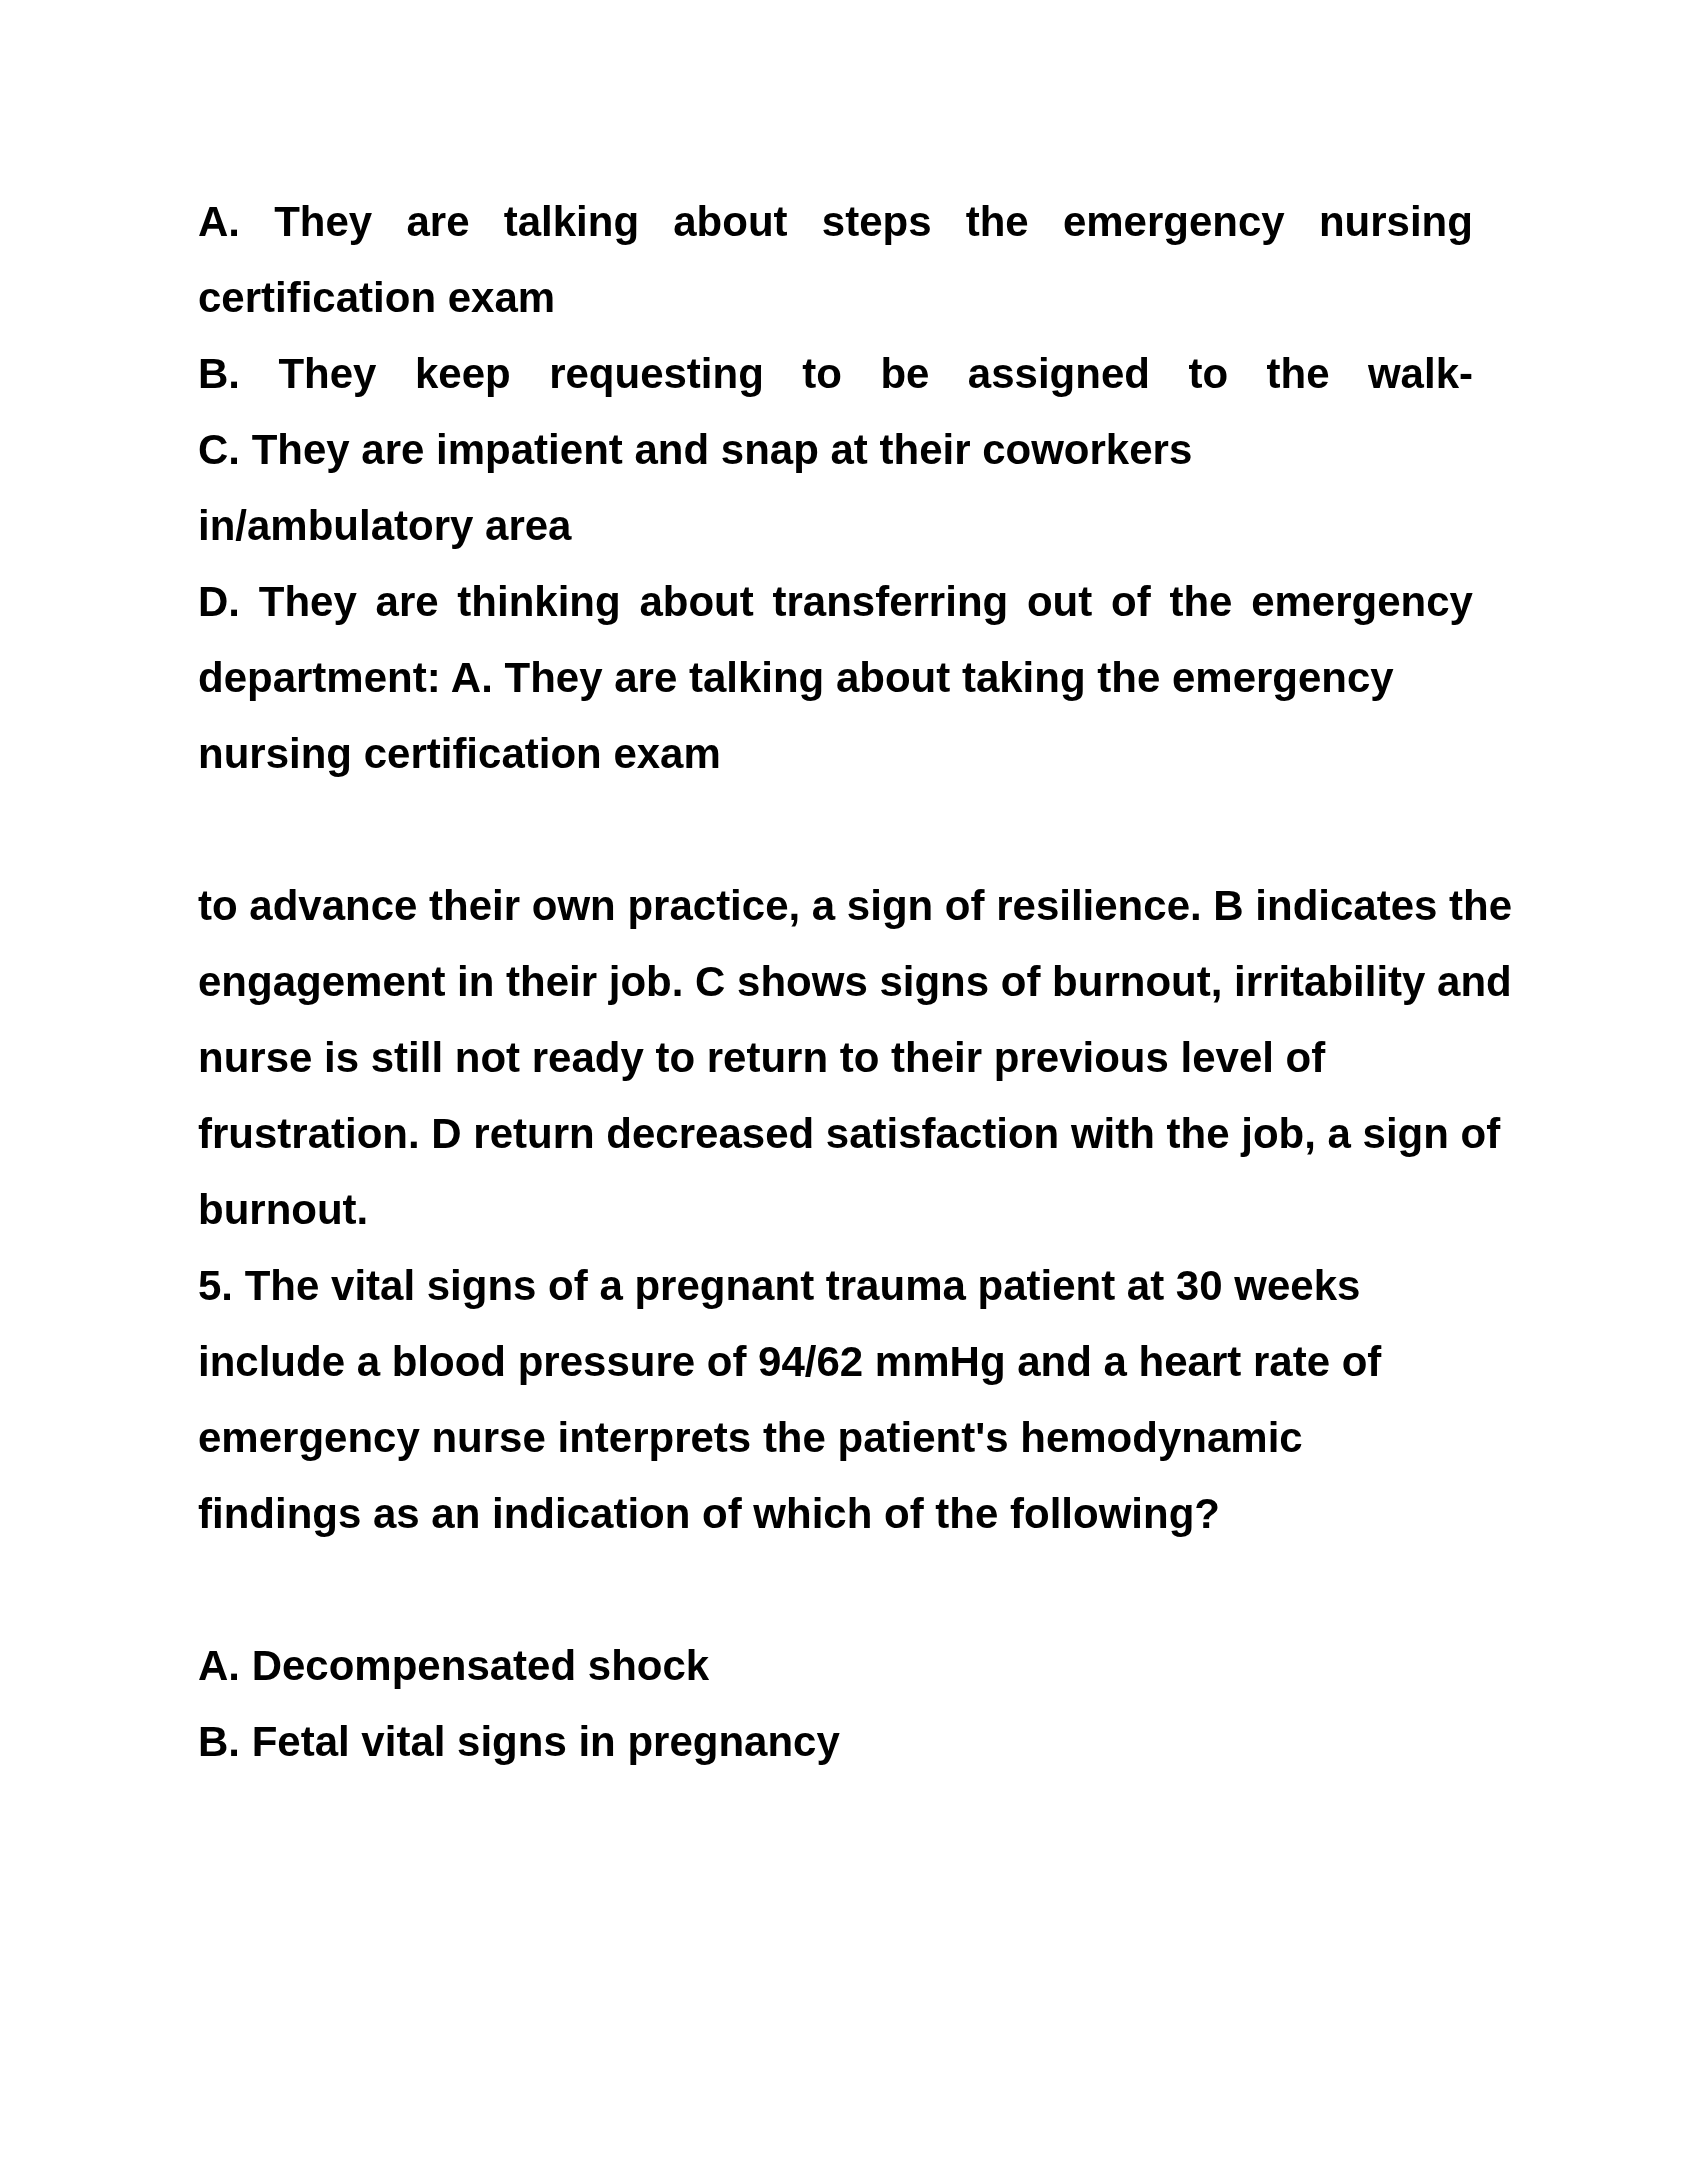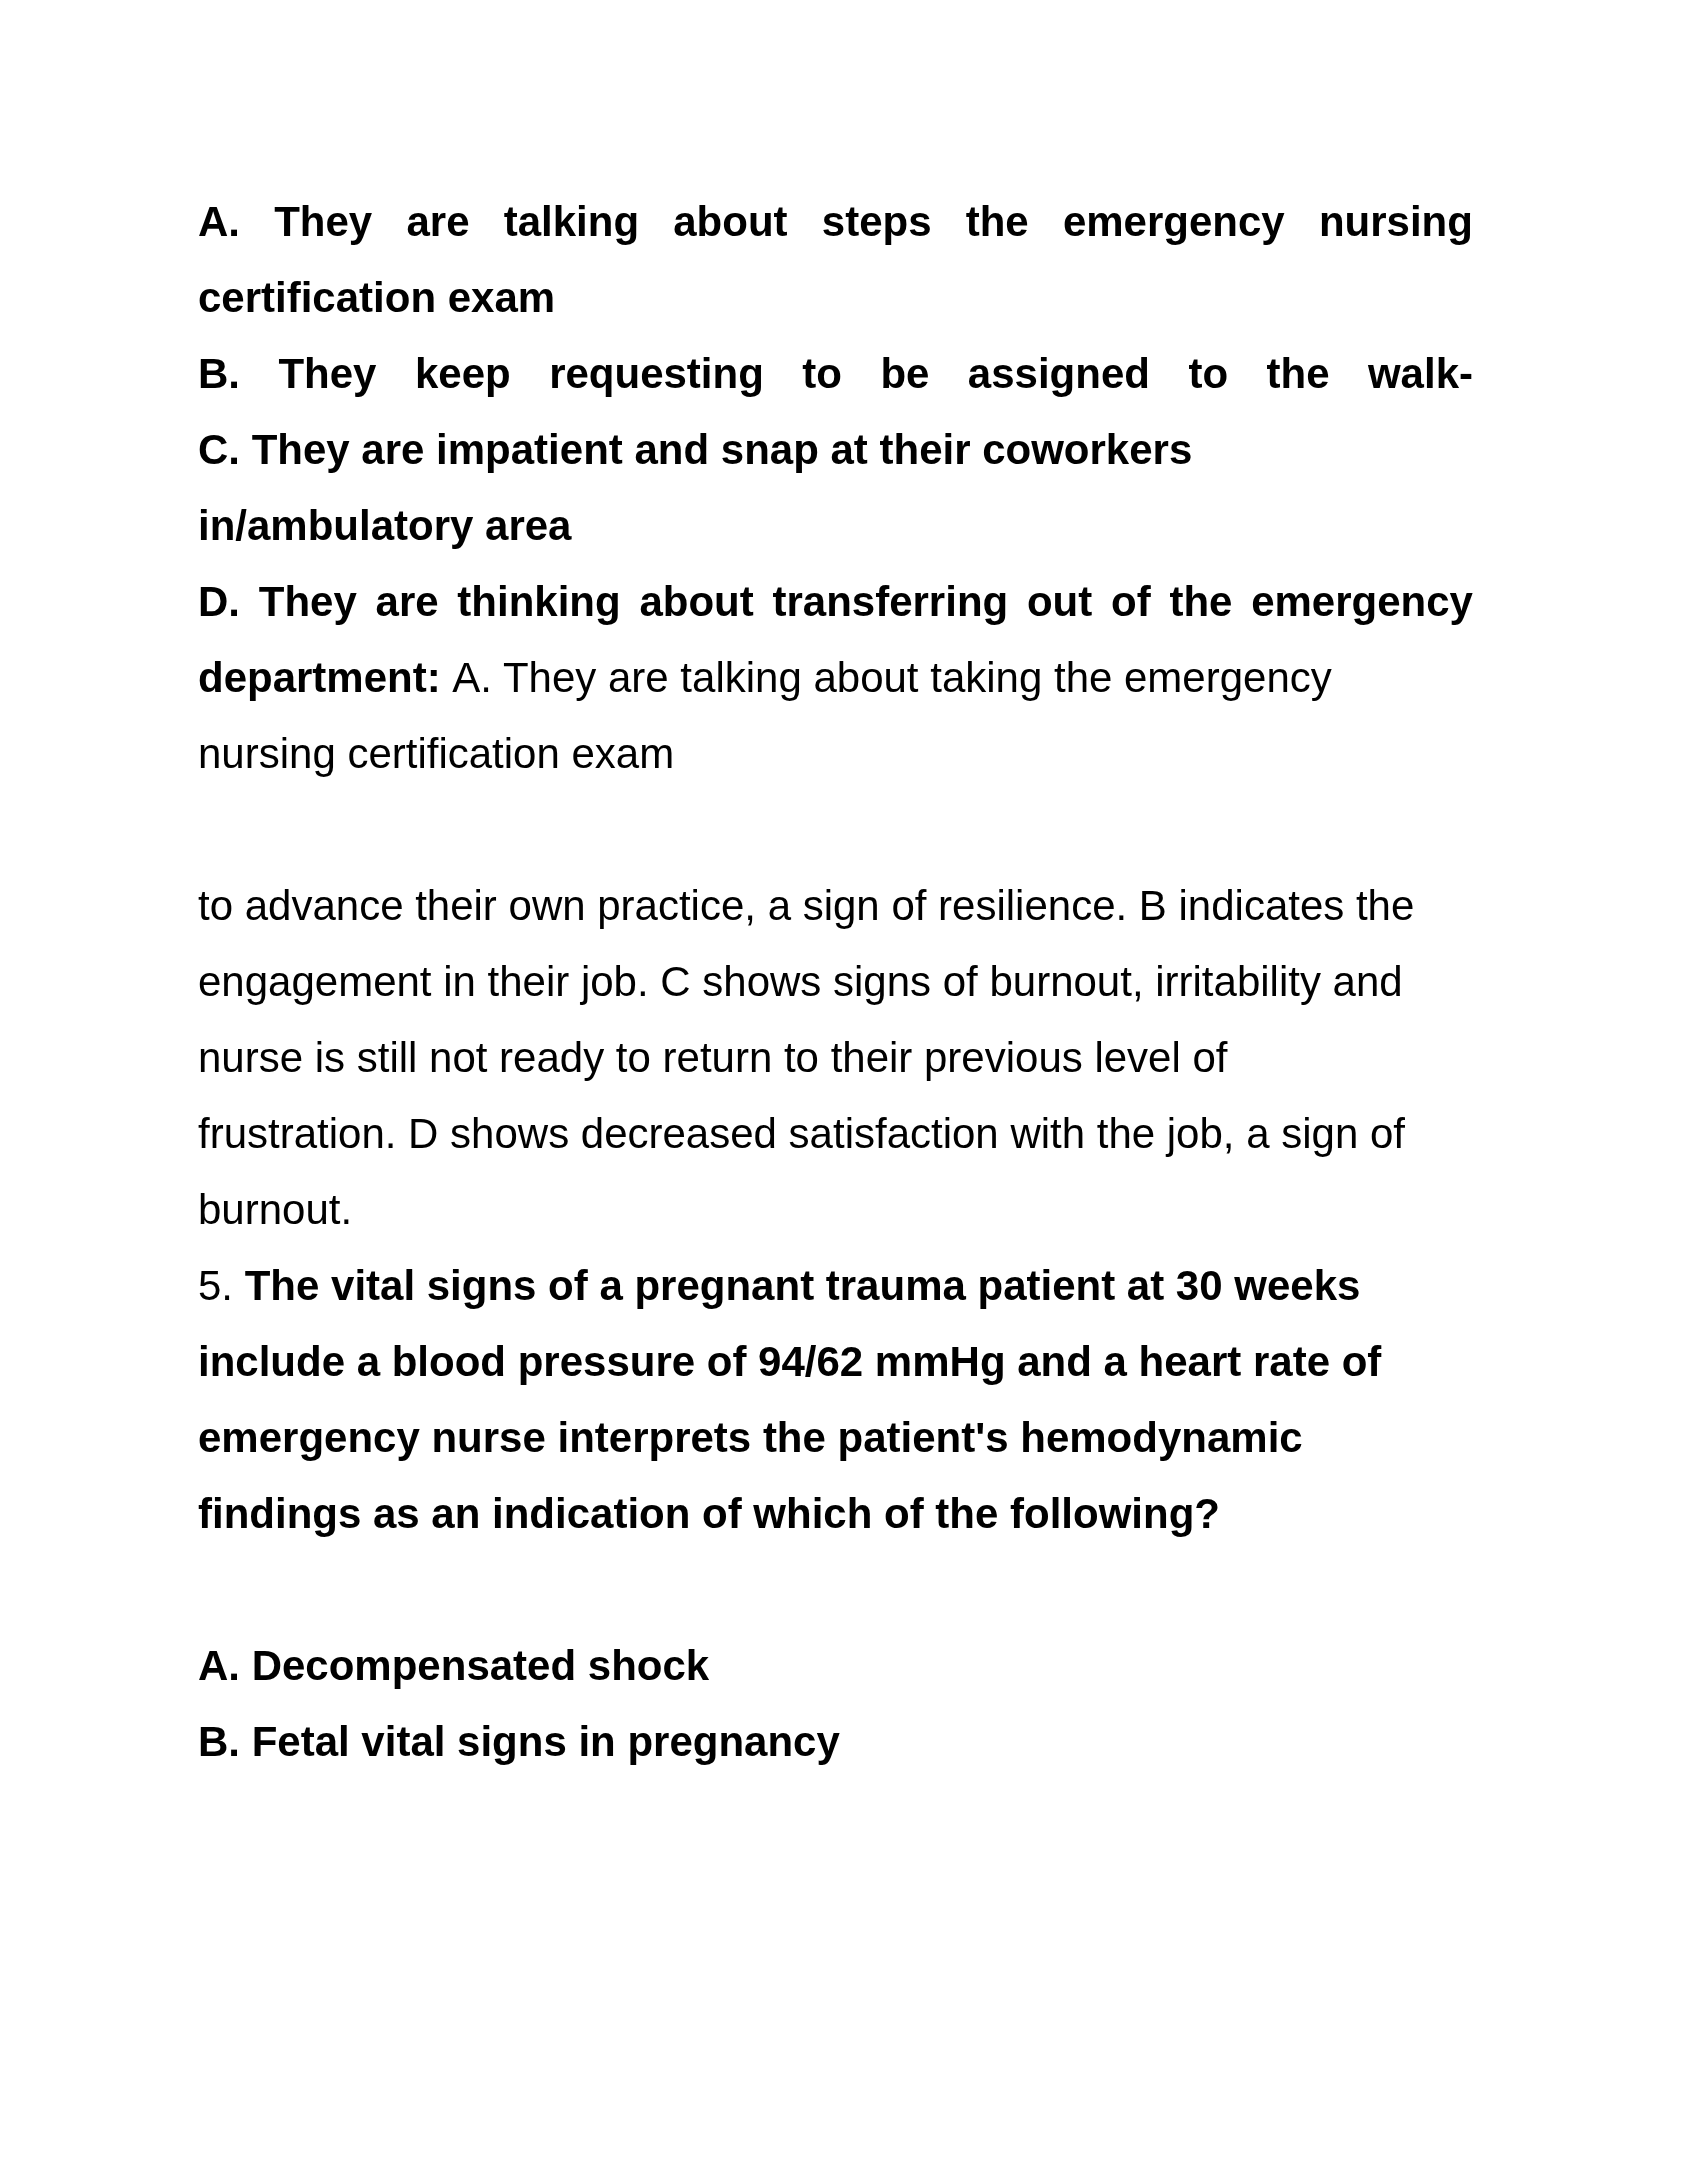--- a/index.html
+++ b/index.html
@@ -34,40 +34,40 @@
     height: 76px;
     line-height: 76px;
     white-space: pre;
     text-align: left;
   }
   .line.stretch {
     display: flex;
     justify-content: space-between;
   }
   .b { font-weight: 700; }
-  .r { font-weight: 400; text-align: right; }
+  .r { font-weight: 700; text-align: right; }
 </style>
 </head>
 <body>
 
 <div class="page">
   <div class="text-block" style="color: rgb(0, 0, 0);">
       <div class="line stretch"><span class="b">A.</span><span class="b">They</span><span class="b">are</span><span class="b">talking</span><span class="b">about</span><span class="b">steps</span><span class="b">the</span><span class="b">emergency</span><span class="b">nursing</span></div>
       <div class="line"><span class="b">certification exam</span></div>
       <div class="line stretch"><span class="b">B.</span><span class="b">They</span><span class="b">keep</span><span class="b">requesting</span><span class="b">to</span><span class="b">be</span><span class="b">assigned</span><span class="b">to</span><span class="b">the</span><span class="b">walk-</span></div>
       <div class="line"><span class="b">C. They are impatient and snap at their coworkers</span></div>
       <div class="line"><span class="b">in/ambulatory area</span></div>
       <div class="line stretch"><span class="b">D.</span><span class="b">They</span><span class="b">are</span><span class="b">thinking</span><span class="b">about</span><span class="b">transferring</span><span class="b">out</span><span class="b">of</span><span class="b">the</span><span class="b">emergency</span></div>
       <div class="line"><span class="b">department: </span><span class="r">A. They are talking about taking the emergency</span></div>
       <div class="line"><span class="r">nursing certification exam</span></div>
       <div class="line">&nbsp;</div>
       <div class="line"><span class="r">to advance their own practice, a sign of resilience. B indicates the</span></div>
       <div class="line"><span class="r">engagement in their job. C shows signs of burnout, irritability and</span></div>
       <div class="line"><span class="r">nurse is still not ready to return to their previous level of</span></div>
-      <div class="line"><span class="r">frustration. D shows decreased satisfaction with the job, a sign of</span></div>
+      <div class="line"><span class="r">frustration. D return decreased satisfaction with the job, a sign of</span></div>
       <div class="line"><span class="r">burnout.</span></div>
       <div class="line"><span class="r">5. </span><span class="b">The vital signs of a pregnant trauma patient at 30 weeks</span></div>
       <div class="line"><span class="b">include a blood pressure of 94/62 mmHg and a heart rate of</span></div>
       <div class="line"><span class="b">emergency nurse interprets the patient's hemodynamic</span></div>
       <div class="line"><span class="b">findings as an indication of which of the following?</span></div>
       <div class="line">&nbsp;</div>
       <div class="line"><span class="b">A. Decompensated shock</span></div>
       <div class="line"><span class="b">B. Fetal vital signs in pregnancy</span></div>
     </div>
 </div>

